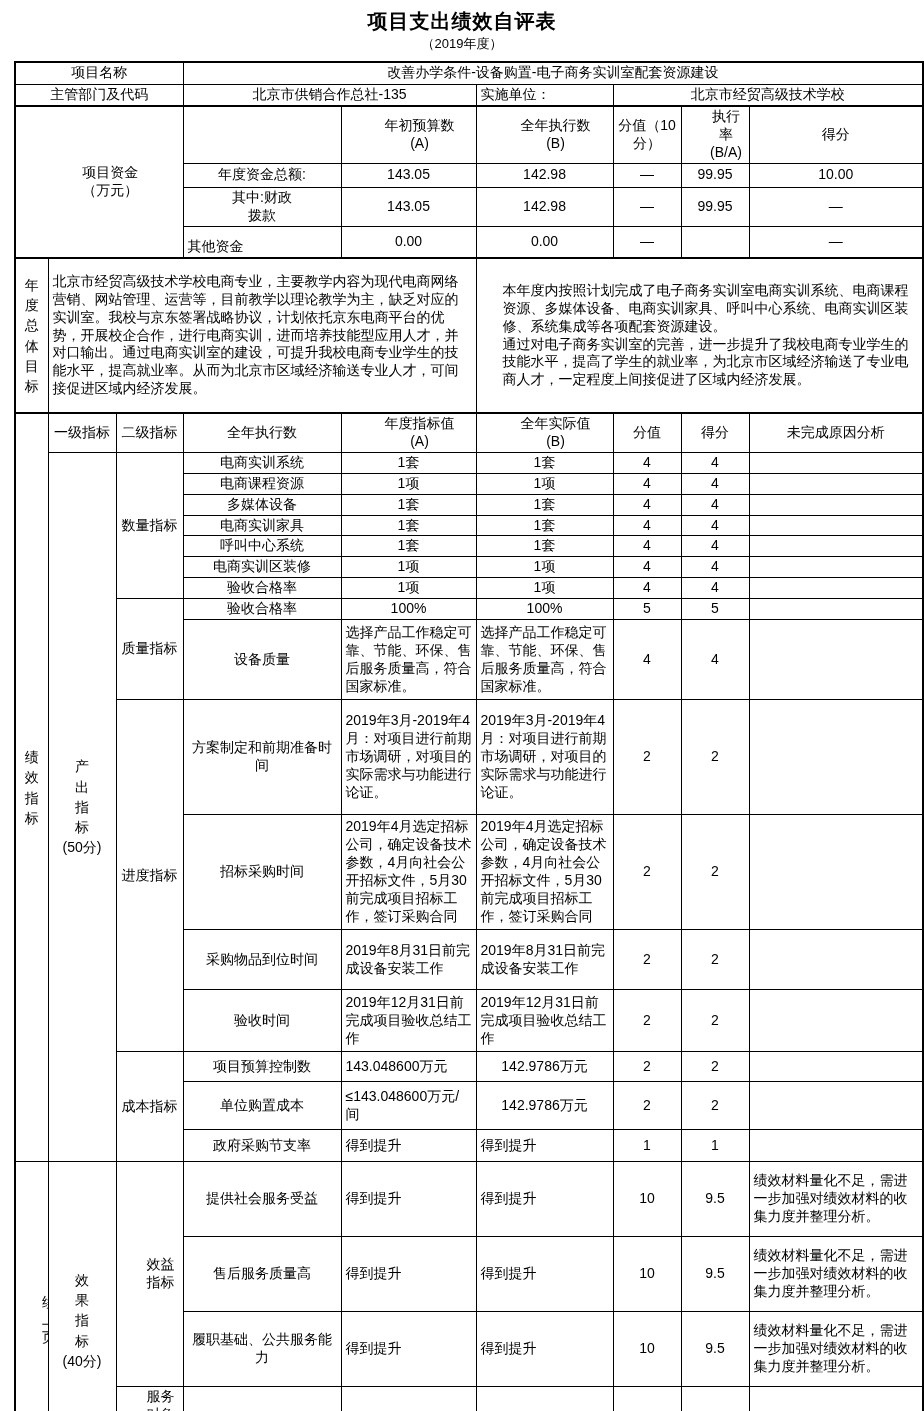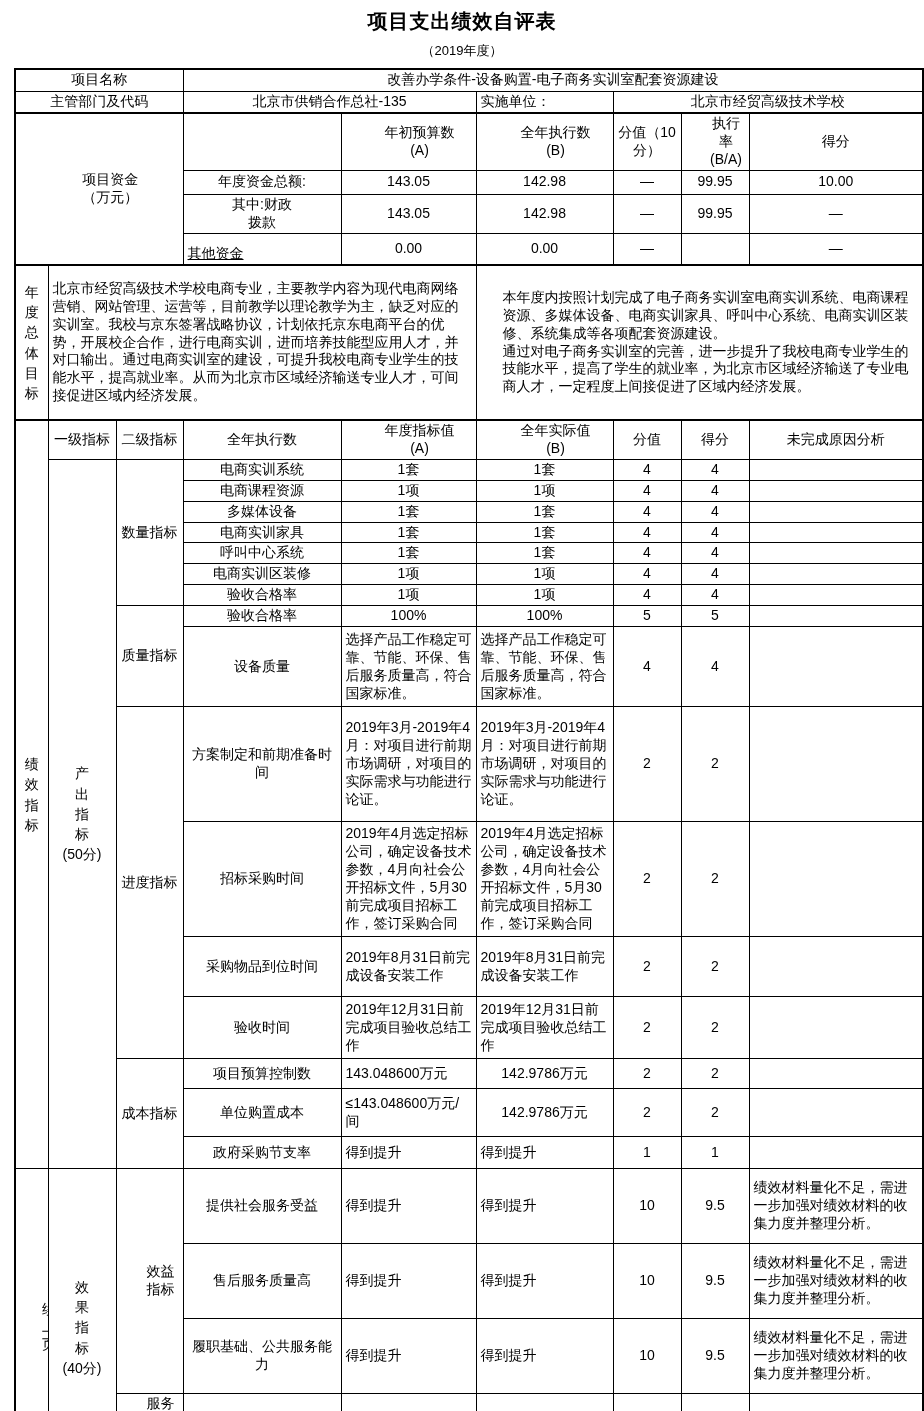--- a/index.html
+++ b/index.html
@@ -2,35 +2,35 @@
 <html><head>
 <meta charset="utf-8">
 <style>
   html,body { margin:0; padding:0; background:#fff; }
   body {
     width:924px; height:1411px;
     font-family:"Liberation Sans","DejaVu Sans",sans-serif;
     color:#000; position:relative;
   }
   .title { text-align:center; font-size:20px; font-weight:bold; padding-top:8px; letter-spacing:1px; }
-  .subtitle { text-align:center; font-size:13px; margin-top:7px; }
+  .subtitle { text-align:center; font-size:13px; }
   table.form {
     border-collapse:collapse; table-layout:fixed;
     width:908px; margin:8px 0 0 14px;
     border:2px solid #000;
   }
   td {
     border:1px solid #000;
     font-size:14px; line-height:1.28;
     padding:1px 4px;
     vertical-align:middle; text-align:center;
     overflow:hidden; word-break:break-all;
   }
   td.l { text-align:left; }
-  td.vb { vertical-align:bottom;text-decoration:underline; }
+  td.vb { vertical-align:bottom; }
   .pre { white-space:pre-line;padding-left:26px; }
   .vlabel { white-space:pre-line; line-height:1.45; }
   .thick-top { border-top:2px solid #000; }
   .split-line1 { display:block; text-align:center; }
   .split-line2 { display:block; text-align:center; }
 </style>
 </head>
 <body>
 
 <div class="title">项目支出绩效自评表</div>

